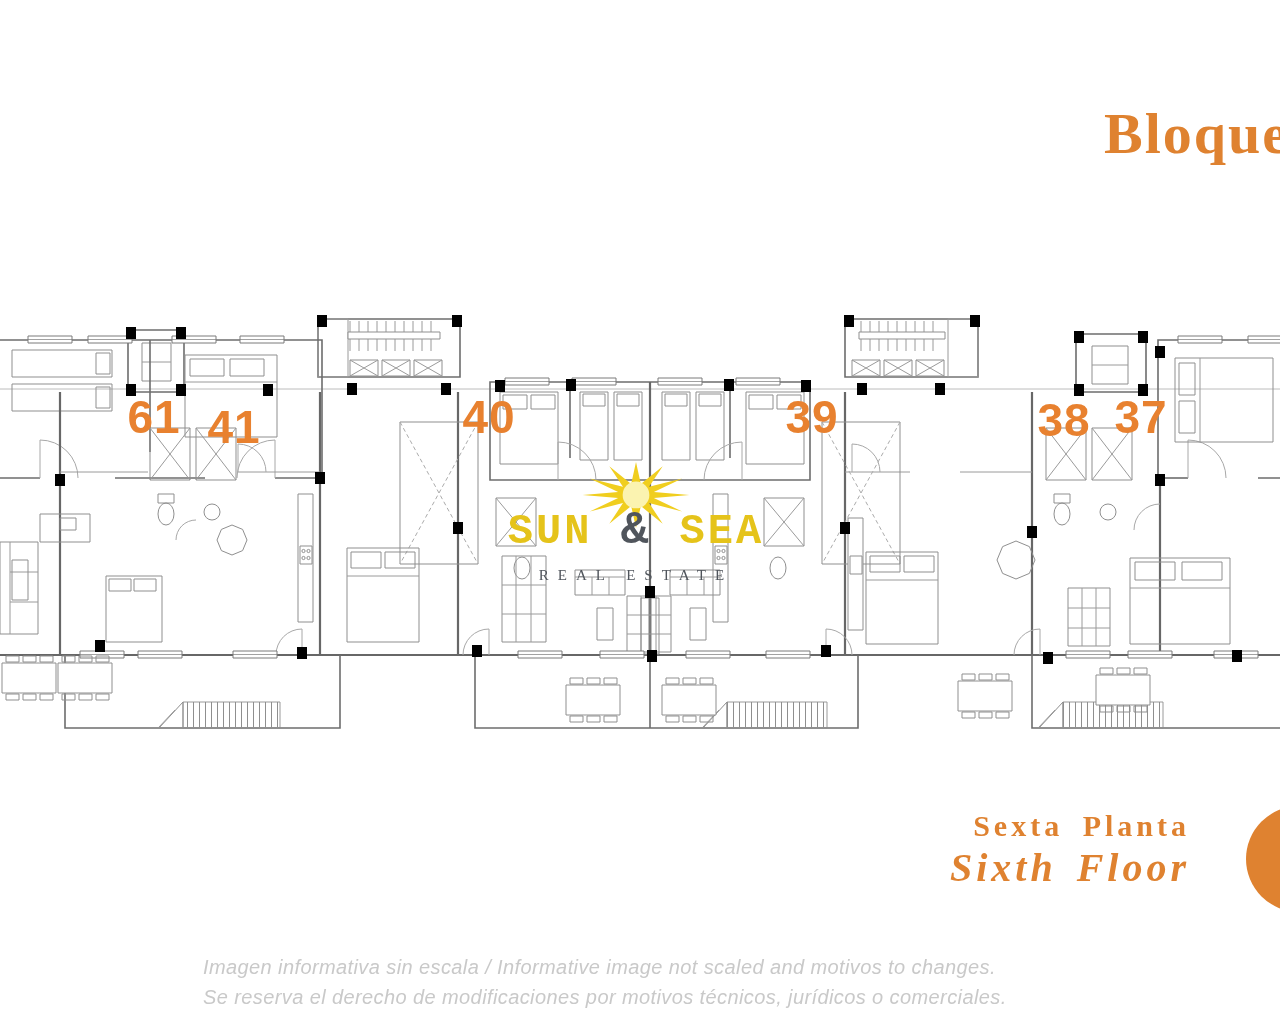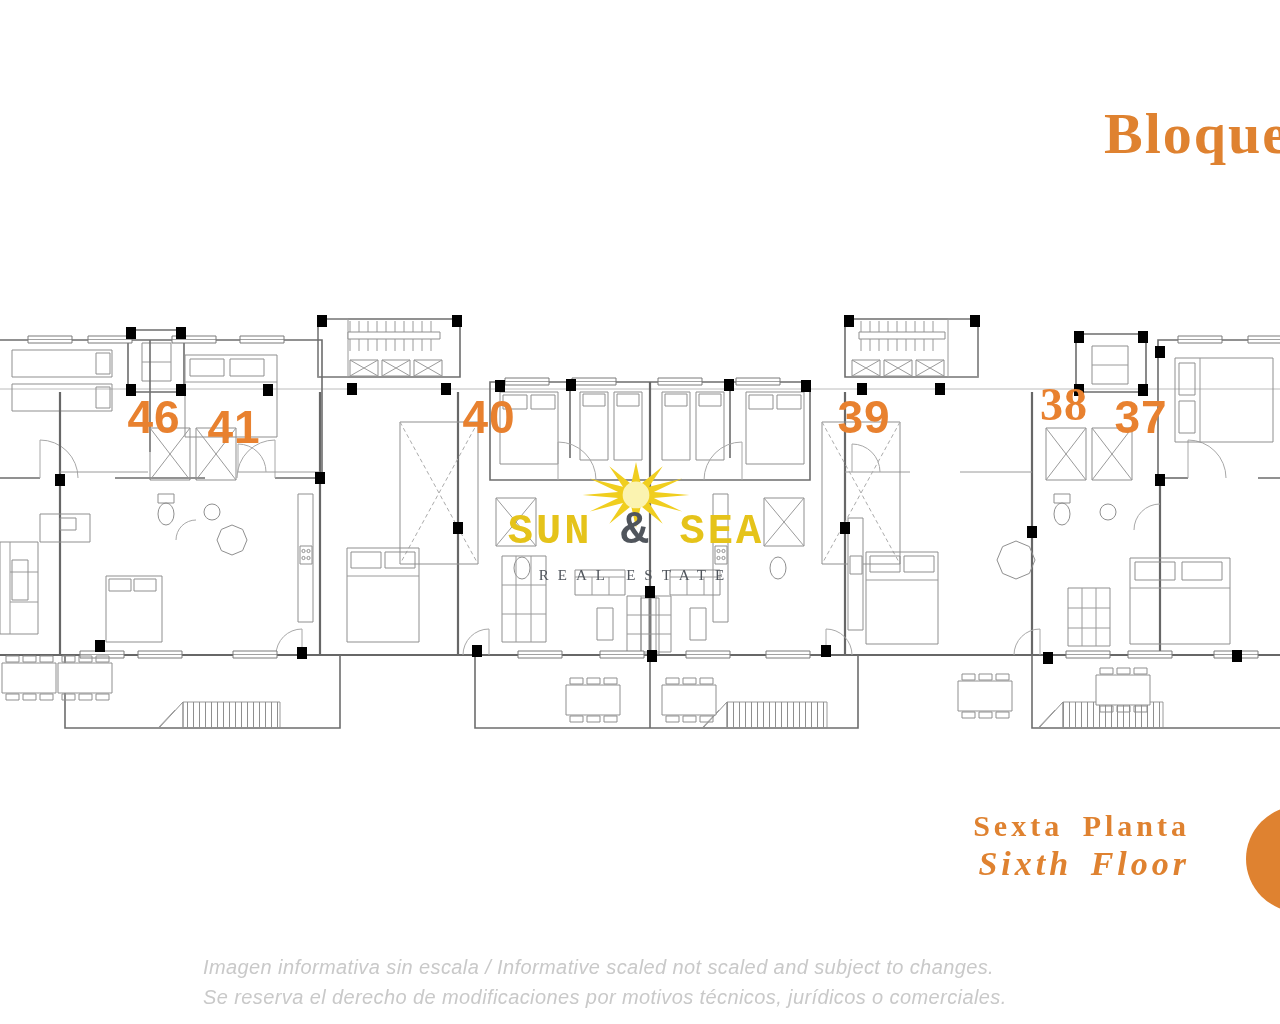--- a/index.html
+++ b/index.html
@@ -27,21 +27,21 @@
   .wm-line1 .wm-word{color:var(--suntext,#E5C31A);}
   .wm-line1 .wm-amp{color:var(--logodark,#50555C);font-size:46px;}
   .wm-line2{margin-top:10px;font-family:"Liberation Serif",serif;font-size:15px;
             letter-spacing:9px;color:var(--logodark,#50555C);white-space:nowrap;}
 
   
   .floor-label{position:absolute;right:90px;top:808px;text-align:right;color:var(--accent,#E0832F);}
   .floor-es{font-family:"Liberation Serif",serif;font-weight:bold;font-size:30px;
             letter-spacing:4px;word-spacing:8px;line-height:1.2;white-space:nowrap;}
   .floor-en{font-family:"Liberation Serif",serif;font-weight:bold;font-style:italic;
-            font-size:34px;letter-spacing:4px;word-spacing:6px;line-height:1.2;white-space:nowrap;}
+            font-size:40px;letter-spacing:4px;word-spacing:6px;line-height:1.2;white-space:nowrap;}
   .floor-badge{position:absolute;left:1246px;top:806px;width:106px;height:106px;
                border-radius:50%;background:var(--accent,#E0832F);}
   .floor-badge::after{content:"";position:absolute;left:40px;top:26px;width:46px;height:52px;
                border-radius:50%;background:#fff;}
 
   
   .disclaimer{position:absolute;left:203px;top:952px;color:var(--disc,#CACACA);
               font-family:"Liberation Sans",sans-serif;font-style:italic;font-size:20px;
               line-height:30px;letter-spacing:0.4px;white-space:nowrap;}
 
@@ -417,25 +417,25 @@
         <use href="#col" x="302" y="653"></use>
         <use href="#col" x="477" y="651"></use>
         <use href="#col" x="652" y="656"></use>
         <use href="#col" x="826" y="651"></use>
         <use href="#col" x="1048" y="658"></use>
         <use href="#col" x="1237" y="656"></use>
     </g>
   </svg>
 
   <div>
-    <span class="unit-num" style="left:154px;top:394px;">46</span>
+    <span class="unit-num" style="left:154px;top:394px;">61</span>
     <span class="unit-num" style="left:234px;top:404px;">41</span>
     <span class="unit-num" style="left:461px;top:394px;margin-left:28px;">40</span>
-    <span class="unit-num" style="left:864px;top:394px;">39</span>
-    <span class="unit-num" style="left:1064px;top:382px;font-family:Liberation Serif, serif;">38</span>
+    <span class="unit-num" style="left:812px;top:394px;">39</span>
+    <span class="unit-num" style="left:1064px;top:397px;">38</span>
     <span class="unit-num" style="left:1141px;top:394px;">37</span>
   </div>
 
   <div class="block-title">Bloque</div>
 
   <div class="watermark">
     <svg class="wm-sun" width="132" height="76" viewBox="0 0 120 74">
       <polygon fill="var(--sun,#F0CE1F)" points="112,36 77.4,33.1 105,19.9 72.7,28.1 86,8.1 64.7,25.2 60,3.8 55.3,25.2 34,8.1 47.3,28.1 15,19.9 42.6,33.1 8,36 42.6,38.9 15,52.1 47.3,43.9 34,63.9 55.3,46.8 60,68.2 64.7,46.8 86,63.9 72.7,43.9 105,52.1 77.4,38.9"></polygon>
       <circle cx="60" cy="36" r="13" fill="#FBF3B0"></circle>
     </svg>
@@ -447,17 +447,17 @@
     <div class="wm-line2">REAL ESTATE</div>
   </div>
 
   <div class="floor-label">
     <div class="floor-es">Sexta Planta</div>
     <div class="floor-en">Sixth Floor</div>
   </div>
   <div class="floor-badge"></div>
 
   <div class="disclaimer">
-    <div>Imagen informativa sin escala /  Informative scaled not scaled and subject to changes.</div>
+    <div>Imagen informativa sin escala /  Informative image not scaled and motivos to changes.</div>
     <div>Se reserva el derecho de modificaciones por motivos técnicos, jurídicos o comerciales.</div>
   </div>
 
 </div>
 
 </body></html>

